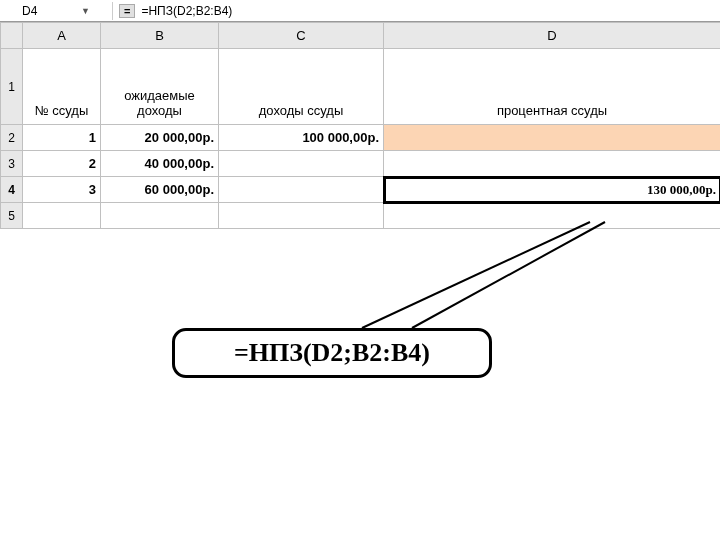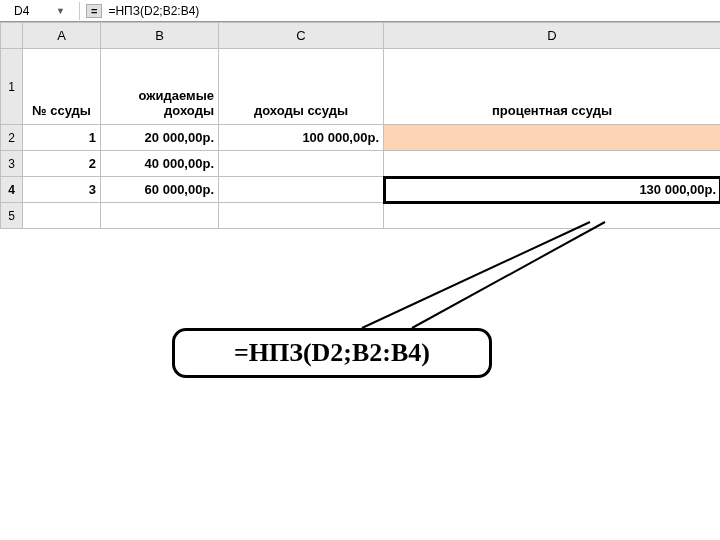--- a/index.html
+++ b/index.html
@@ -14,22 +14,22 @@
     overflow: hidden;
   }
   .formula-bar {
     display: flex;
     align-items: center;
     height: 22px;
     border-bottom: 1px solid #999;
     font-size: 12px;
   }
   .name-box {
-    width: 80px;
-    padding: 2px 14px;
+    width: 113px;
+    padding: 2px 22px;
     border-right: 1px solid #ccc;
     display: flex;
     align-items: center;
     justify-content: space-between;
     text-align: right;
   }
   .name-box-dd {
     font-size: 9px;
     color: #555;
   }
@@ -83,27 +83,28 @@
   col.cb { width: 118px; }
   col.cc { width: 165px; }
   col.cd { width: 337px; }
   .cell {
     padding: 2px 4px;
     height: 100%;
     display: flex;
     align-items: center;
   }
   .right { justify-content: flex-end; text-align: right; font-weight: bold; }
-  .hdr-cell { font-weight: bold; text-align: right; justify-content: center; }
+  .hdr-cell { font-weight: normal; text-align: center; justify-content: center; }
   tr.r1 td { height: 76px; }
   tr.r1 .cell { align-items: flex-end; padding-bottom: 6px; }
   .highlight { background: #fcd5b4; }
   .active-cell {
     outline: 3px solid #000;
     outline-offset: -2px;
+    font-family: Liberation Serif, serif;
   }
   .callout {
     position: absolute;
     left: 172px;
     top: 328px;
     width: 320px;
     height: 50px;
     border: 3px solid #000;
     border-radius: 14px;
     background: #fff;

